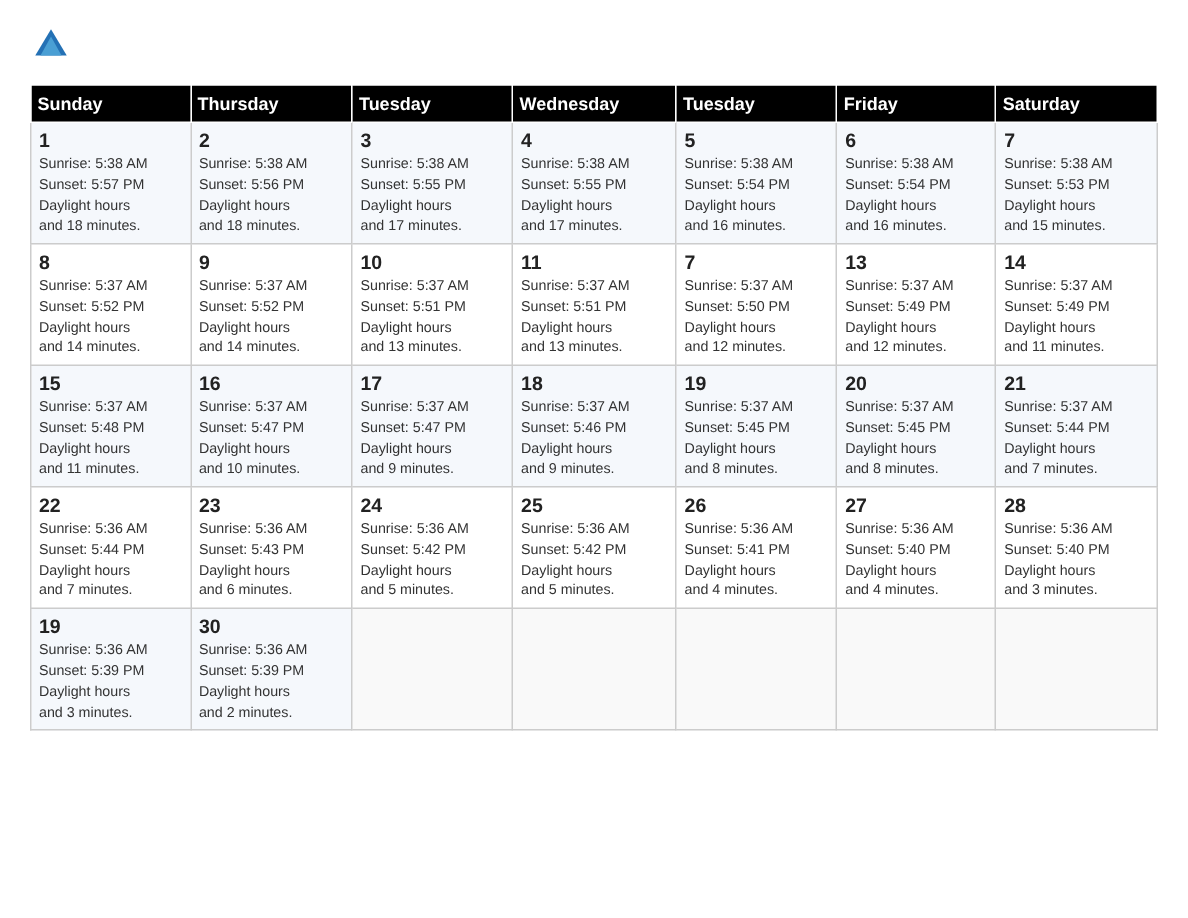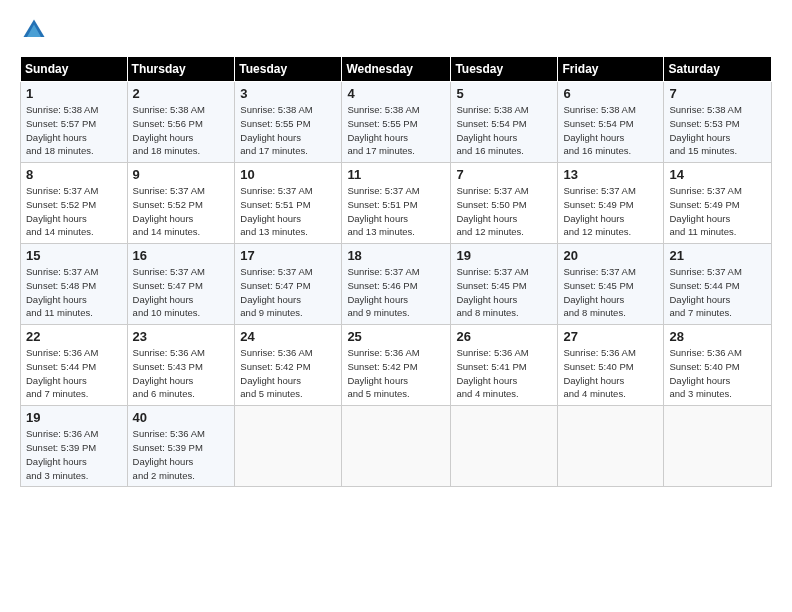--- a/index.html
+++ b/index.html
@@ -252,21 +252,21 @@
             <span class="day-num">28</span>
             <div class="day-info">Sunrise: 5:36 AM<br>Sunset: 5:40 PM<br>Daylight hours<br>and 3 minutes.</div>
           </td>
         </tr>
         <tr class="week-row">
           <td>
             <span class="day-num">19</span>
             <div class="day-info">Sunrise: 5:36 AM<br>Sunset: 5:39 PM<br>Daylight hours<br>and 3 minutes.</div>
           </td>
           <td>
-            <span class="day-num">40</span>
+            <span class="day-num">30</span>
             <div class="day-info">Sunrise: 5:36 AM<br>Sunset: 5:39 PM<br>Daylight hours<br>and 2 minutes.</div>
           </td>
           <td class="empty-cell"></td>
           <td class="empty-cell"></td>
           <td class="empty-cell"></td>
           <td class="empty-cell"></td>
           <td class="empty-cell"></td>
         </tr>
       </tbody>
   </table>

